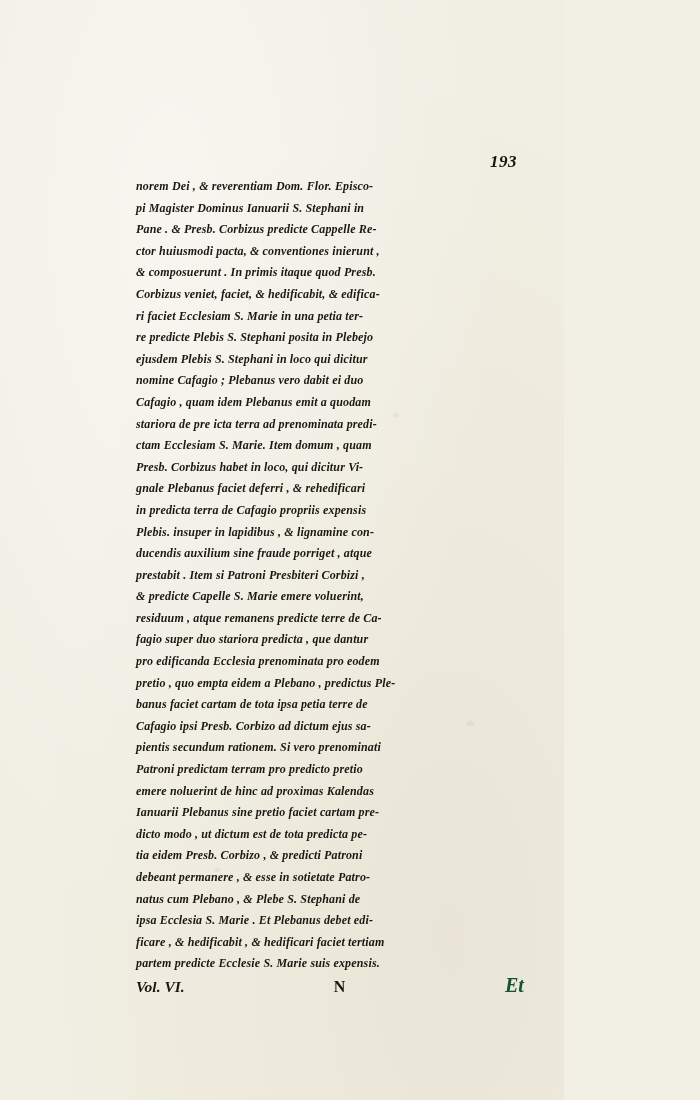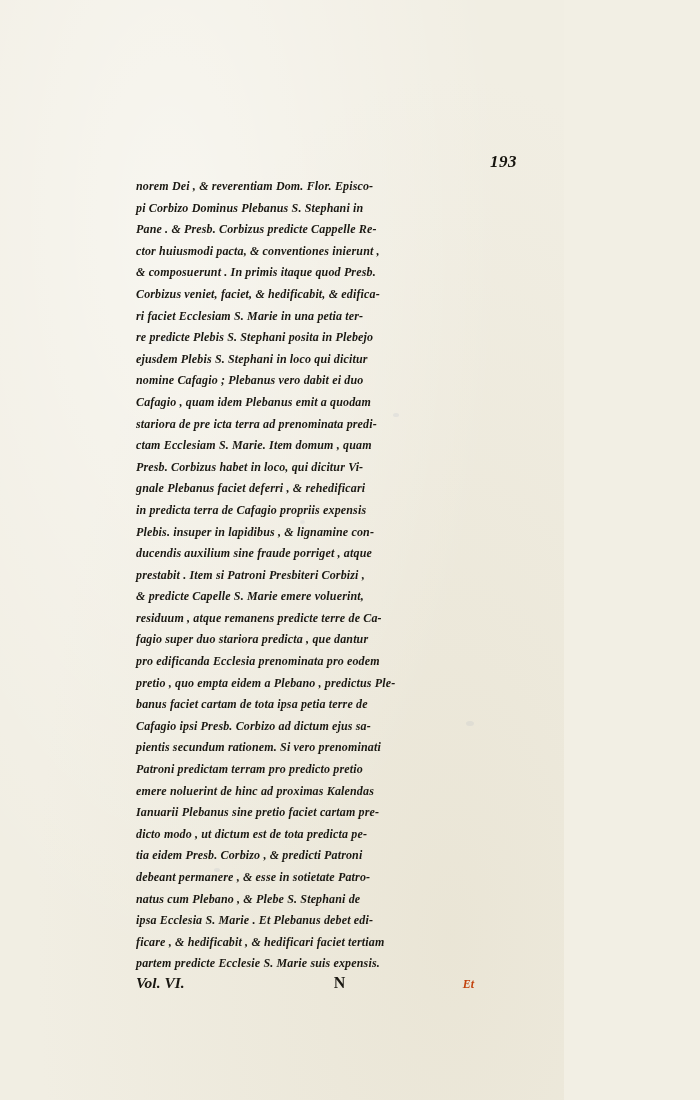--- a/index.html
+++ b/index.html
@@ -78,43 +78,43 @@
     font-style: normal;
     font-weight: bold;
     font-size: 16px;
     color: #1a1812;
     width: 30%;
     text-align: left;
   }
   .footer .catch {
     font-style: italic;
     font-weight: bold;
-    font-size: 12px;
-    color: #c2410c;
+    font-size: 20px;
+    color: #14532d;
     flex: 1;
-    text-align: left;
+    text-align: center;
   }
   
   .speckle {
     position: absolute;
     pointer-events: none;
     background: rgba(120,140,180,0.10);
     border-radius: 50%;
   }
 </style>
 </head>
 <body>
 
 <div id="page">
 
   <div class="folio">193</div>
 
   <div class="text-block">
     <div class="line">norem Dei , &amp; reverentiam Dom. Flor. Episco-</div>
-    <div class="line">pi Corbizo Dominus Plebanus S. Stephani in</div>
+    <div class="line">pi Magister Dominus Ianuarii S. Stephani in</div>
     <div class="line">Pane . &amp; Presb. Corbizus predicte Cappelle Re-</div>
     <div class="line">ctor huiusmodi pacta, &amp; conventiones inierunt ,</div>
     <div class="line">&amp; composuerunt . In primis itaque quod Presb.</div>
     <div class="line">Corbizus veniet, faciet, &amp; hedificabit, &amp; edifica-</div>
     <div class="line">ri faciet Ecclesiam S. Marie in una petia ter-</div>
     <div class="line">re predicte Plebis S. Stephani posita in Plebejo</div>
     <div class="line">ejusdem Plebis S. Stephani in loco qui dicitur</div>
     <div class="line">nomine Cafagio ; Plebanus vero dabit ei duo</div>
     <div class="line">Cafagio , quam idem Plebanus emit a quodam</div>
     <div class="line">stariora de pre icta terra ad prenominata predi-</div>

